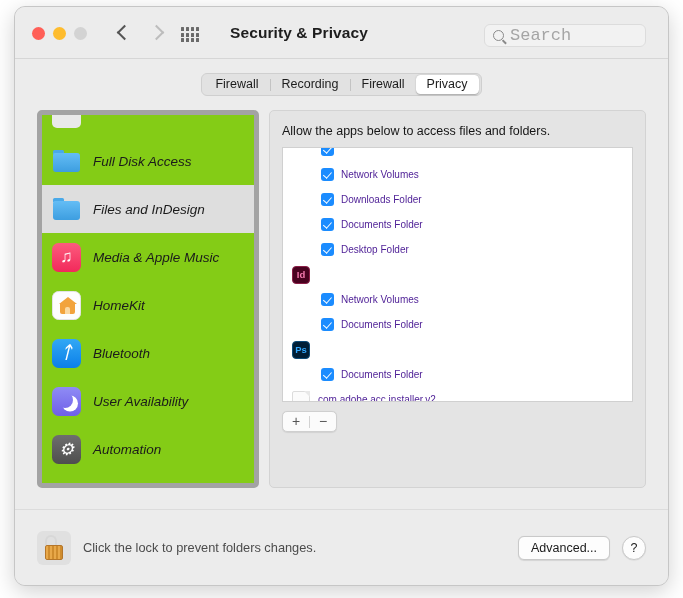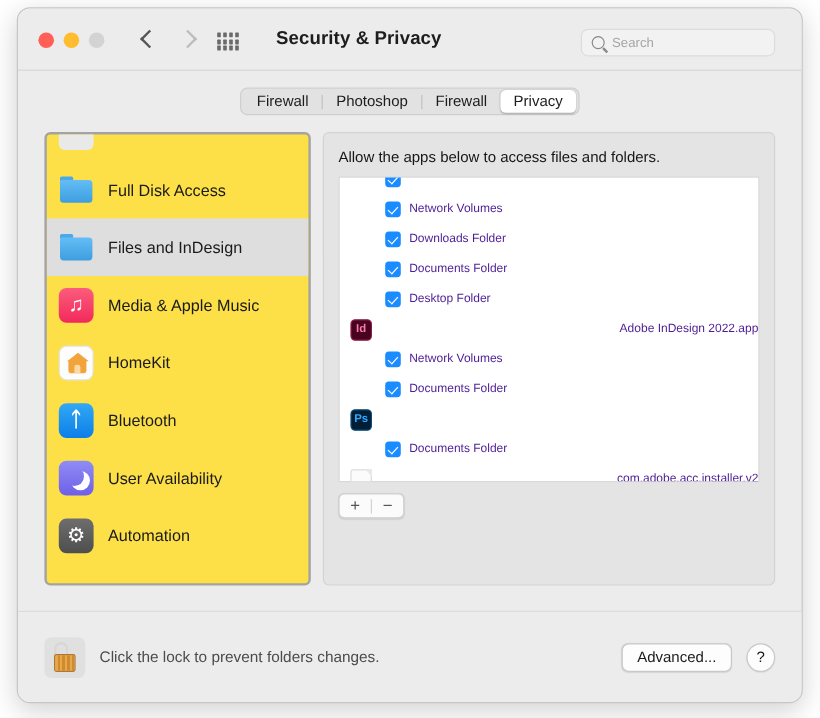--- a/index.html
+++ b/index.html
@@ -75,21 +75,21 @@
   .search .mag {
     width: 11px; height: 11px; border: 1.5px solid #8a8a8a; border-radius: 50%;
     position: relative; flex: none; margin-right: 6px;
   }
   .search .mag::after {
     content: ""; position: absolute; right: -4px; bottom: -2.5px;
     width: 5px; height: 1.5px; background: #8a8a8a; transform: rotate(45deg);
   }
   .search input {
     border: none; outline: none; background: transparent;
-    font-family: Liberation Sans, sans-serif; font-size: 11px; color: #333;
+    font-family: Liberation Mono, monospace; font-size: 17px; color: #333;
     width: 100%;
   }
   .search input::placeholder { color: #a5a5a5; }
 
   
   .tabrow { display: flex; justify-content: center; padding-top: 14px; }
   .tabs {
     display: flex; align-items: center;
     background: #e2e2e2;
     border: 1px solid #cfcfcf;
@@ -103,25 +103,26 @@
     border-radius: 4.5px; white-space: nowrap;
   }
   .tab.sel { background: #ffffff; box-shadow: 0 .5px 1.5px rgba(0,0,0,.25); }
   .tsep { width: 1px; height: 12px; background: #c3c3c3; }
 
   
   .content { display: flex; padding: 14px 22px 0 22px; gap: 10px; }
 
   .sidebar {
     width: 222px; height: 378px;
-    background: #fde047;
-    border: 2px solid #a3a3a3;
+    background: #84cc16;
+    border: 5px solid #a3a3a3;
     border-radius: 5px;
     overflow: hidden;
     position: relative;
+    font-style: italic;
   }
   .sb-scroll { position: absolute; left: 0; top: -26px; width: 100%; }
   .sb-item {
     display: flex; align-items: center;
     height: 48px; padding-left: 10px; gap: 12px;
   }
   .sb-item.sel { background: #dedede; }
   .sb-label { font-size: 13.5px; color: #1b1b1b; }
 
   
@@ -184,21 +185,21 @@
   .applist {
     background: #ffffff;
     border: 1px solid #d0d0d0;
     height: 255px;
     overflow: hidden;
     position: relative;
   }
   .al-scroll { position: absolute; left: 0; top: -11px; width: 100%; }
 
   .al-row { display: flex; align-items: center; height: 25px; }
-  .al-row.app { padding-left: 9px; gap: 8px; justify-content: space-between; }
+  .al-row.app { padding-left: 9px; gap: 8px; }
   .al-row.perm { padding-left: 38px; gap: 7px; }
 
   .cbx {
     width: 13px; height: 13px; border-radius: 3px;
     background: #1b8cff; flex: none; position: relative;
   }
   .cbx::after {
     content: ""; position: absolute; left: 4px; top: 1.5px;
     width: 3.5px; height: 7px;
     border-right: 1.9px solid #fff; border-bottom: 1.9px solid #fff;
@@ -297,21 +298,21 @@
     <div class="search">
       <span class="mag"></span>
       <input placeholder="Search" style="">
     </div>
   </div>
 
   <div class="tabrow">
     <div class="tabs">
       <span class="tab">Firewall</span>
       <span class="tsep"></span>
-      <span class="tab">Photoshop</span>
+      <span class="tab">Recording</span>
       <span class="tsep"></span>
       <span class="tab">Firewall</span>
       <span class="tab sel">Privacy</span>
     </div>
   </div>
 
   <div class="content">
 
     <div class="sidebar">
       <div class="sb-scroll">
@@ -398,21 +399,20 @@
             <span class="al-text">Documents Folder</span>
           </div>
 
           <div class="al-row perm">
             <span class="cbx"></span>
             <span class="al-text">Desktop Folder</span>
           </div>
 
           <div class="al-row app">
             <span class="appico id">Id</span>
-            <span class="al-text">Adobe InDesign 2022.app</span>
           </div>
 
           <div class="al-row perm">
             <span class="cbx"></span>
             <span class="al-text">Network Volumes</span>
           </div>
 
           <div class="al-row perm">
             <span class="cbx"></span>
             <span class="al-text">Documents Folder</span>

